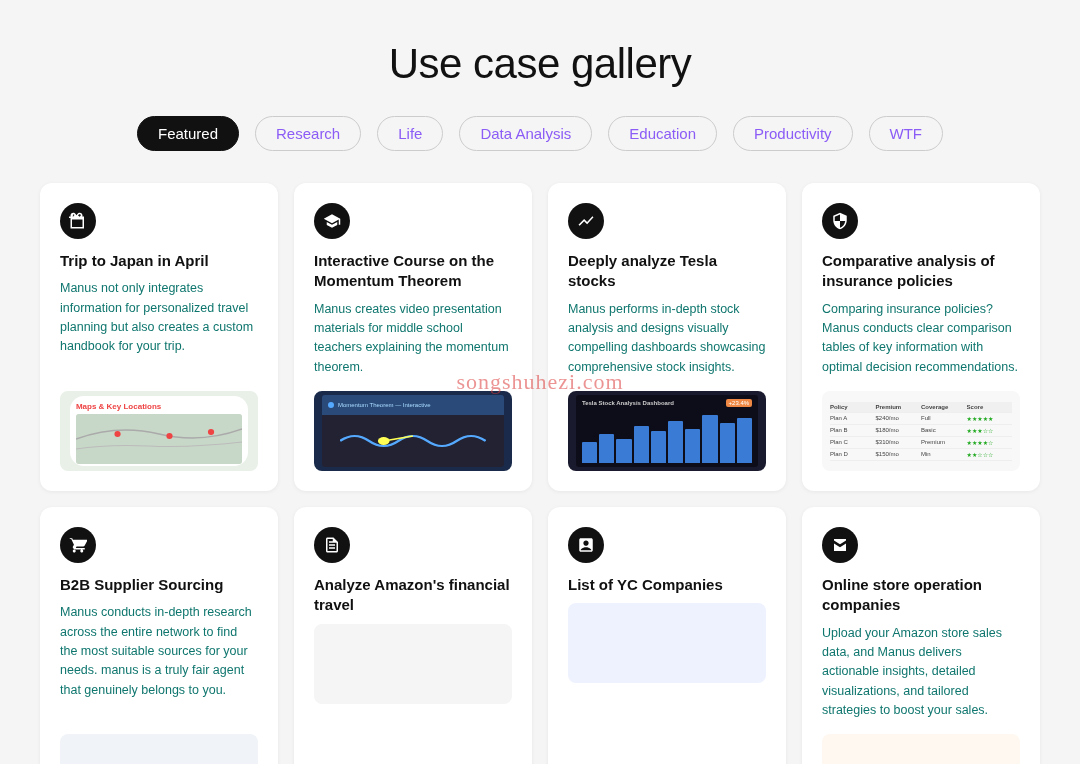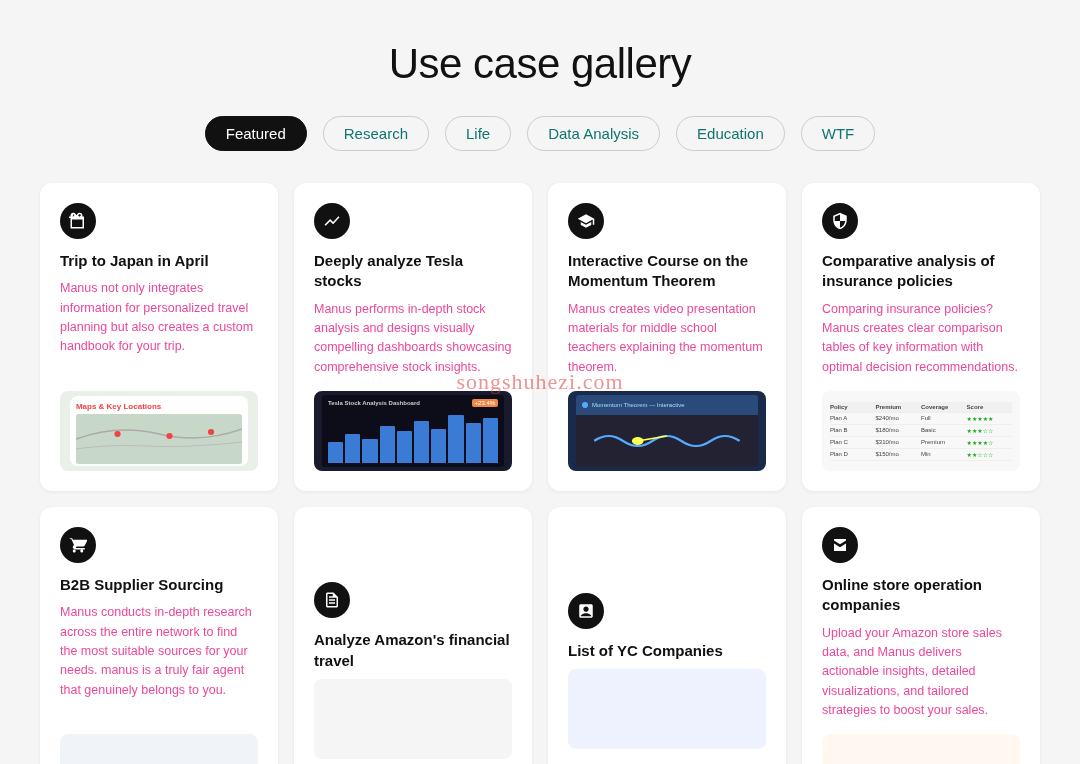--- a/index.html
+++ b/index.html
@@ -35,21 +35,21 @@
       gap: 16px;
       margin-bottom: 32px;
       flex-wrap: wrap;
     }
     .tab-btn {
       padding: 8px 20px;
       border-radius: 999px;
       border: 1.5px solid #ccc;
       background: transparent;
       font-size: 15px;
-      color: #0f766e;
+      color: #8b5cf6;
       cursor: pointer;
       font-family: inherit;
       transition: background 0.15s;
     }
     .tab-btn.active {
       background: #111;
       color: #fff;
       border-color: #111;
     }
     .cards-grid {
@@ -58,21 +58,20 @@
       gap: 16px;
     }
     .card {
       background: #fff;
       border-radius: 12px;
       padding: 20px;
       display: flex;
       flex-direction: column;
       box-shadow: 0 1px 4px rgba(0,0,0,0.06);
       overflow: hidden;
-      justify-content: center;
     }
     .card-icon {
       width: 36px;
       height: 36px;
       background: #111;
       border-radius: 50%;
       display: flex;
       align-items: center;
       justify-content: center;
       margin-bottom: 12px;
@@ -85,21 +84,21 @@
     }
     .card-title {
       font-size: 15px;
       font-weight: 600;
       color: #111;
       margin-bottom: 8px;
       line-height: 1.35;
     }
     .card-desc {
       font-size: 12.5px;
-      color: #ec4899;
+      color: #0f766e;
       line-height: 1.55;
       margin-bottom: 14px;
       flex: 1;
     }
     .card-preview {
       border-radius: 8px;
       overflow: hidden;
       height: 80px;
       background: #f0f0f0;
       position: relative;
@@ -108,21 +107,21 @@
     .preview-japan {
       background: #e8f0e8;
       display: flex;
       align-items: center;
       justify-content: center;
     }
     .preview-japan-inner {
       width: 90%;
       height: 70px;
       background: #fff;
-      border-radius: 8px;
+      border-radius: 14px;
       padding: 6px;
       position: relative;
     }
     .preview-japan-title {
       font-size: 8px;
       color: #e44;
       font-weight: bold;
       margin-bottom: 3px;
     }
     .preview-japan-map {
@@ -307,20 +306,21 @@
   <div class="header">
     <h1>Use case gallery</h1>
   </div>
 
   <div class="tabs">
     <button class="tab-btn active">Featured</button>
     <button class="tab-btn">Research</button>
     <button class="tab-btn">Life</button>
     <button class="tab-btn">Data Analysis</button>
     <button class="tab-btn">Education</button>
+    <button class="tab-btn">Productivity</button>
     <button class="tab-btn">WTF</button>
   </div>
 
   <div class="cards-grid">
 
     <div class="card">
       <div class="card-icon">
         <svg viewBox="0 0 24 24">
             <path d="M20 6h-2.18c.07-.44.18-.88.18-1.34C18 2.54 16.46 1 14.34 1c-1.3 0-2.42.65-3.14 1.63L10 4.27l-1.2-1.64C8.08 1.65 6.96 1 5.66 1 3.54 1 2 2.54 2 4.66c0 .46.11.9.18 1.34H0v2h20V6zm-5.66-3c.74 0 1.34.6 1.34 1.34 0 .38-.16.72-.4.97L14 6.46c-.17-.26-.4-.47-.66-.63L12 4.73l1.08-1.48c.24-.33.6-.25.92-.25H14.34zM5.66 3h.58L7.32 4.1c-.26.16-.49.37-.66.63L5.38 6.43c-.24-.25-.38-.59-.38-.97C5 4.6 5.6 4 6.34 4H5.66zm-3.66 5h18v14H2V8zm2 2v10h14V10H4z"></path>
           </svg>
@@ -340,20 +340,45 @@
               <circle cx="130" cy="18" r="3" fill="#e44"></circle>
             </svg>
           </div>
         </div>
       </div>
     </div>
 
     <div class="card">
       <div class="card-icon">
         <svg viewBox="0 0 24 24">
+            <path d="M12 3L1 9l11 6 9-4.91V17h2V9L12 3zM5 13.18v4L12 21l7-3.82v-4L12 17l-7-3.82z"></path>
+          </svg>
+      </div>
+      <div class="card-title">Interactive Course on the Momentum Theorem</div>
+      <div class="card-desc">Manus creates video presentation materials for middle school teachers explaining the momentum theorem.</div>
+      <div class="card-preview preview-momentum">
+        <div class="momentum-inner">
+          <div class="momentum-bar-top">
+            <div class="momentum-dot"></div>
+            <span class="momentum-title-s">Momentum Theorem — Interactive</span>
+          </div>
+          <div class="momentum-content">
+            <svg class="momentum-wave" viewBox="0 0 100 30" preserveAspectRatio="none">
+              <path d="M0,15 Q10,5 20,15 Q30,25 40,15 Q50,5 60,15 Q70,25 80,15 Q90,5 100,15" stroke="#5af" stroke-width="2" fill="none"></path>
+              <circle cx="30" cy="15" r="4" fill="#ff5"></circle>
+              <line x1="30" y1="15" x2="50" y2="10" stroke="#ff5" stroke-width="1.5" marker-end="url(#arr)"></line>
+            </svg>
+          </div>
+        </div>
+      </div>
+    </div>
+
+    <div class="card">
+      <div class="card-icon">
+        <svg viewBox="0 0 24 24">
             <path d="M3.5 18.49l6-6.01 4 4L22 6.92l-1.41-1.41-7.09 7.97-4-4L2 16.99z"></path>
           </svg>
       </div>
       <div class="card-title">Deeply analyze Tesla stocks</div>
       <div class="card-desc">Manus performs in-depth stock analysis and designs visually compelling dashboards showcasing comprehensive stock insights.</div>
       <div class="card-preview preview-tesla">
         <div class="tesla-inner">
           <div class="tesla-header-row">
             <span class="tesla-title-small">Tesla Stock Analysis Dashboard</span>
             <span class="tesla-badge">+23.4%</span>
@@ -370,50 +395,25 @@
             <div class="tesla-bar" style="height:75%"></div>
             <div class="tesla-bar" style="height:85%"></div>
           </div>
         </div>
       </div>
     </div>
 
     <div class="card">
       <div class="card-icon">
         <svg viewBox="0 0 24 24">
-            <path d="M12 3L1 9l11 6 9-4.91V17h2V9L12 3zM5 13.18v4L12 21l7-3.82v-4L12 17l-7-3.82z"></path>
-          </svg>
-      </div>
-      <div class="card-title">Interactive Course on the Momentum Theorem</div>
-      <div class="card-desc">Manus creates video presentation materials for middle school teachers explaining the momentum theorem.</div>
-      <div class="card-preview preview-momentum">
-        <div class="momentum-inner">
-          <div class="momentum-bar-top">
-            <div class="momentum-dot"></div>
-            <span class="momentum-title-s">Momentum Theorem — Interactive</span>
-          </div>
-          <div class="momentum-content">
-            <svg class="momentum-wave" viewBox="0 0 100 30" preserveAspectRatio="none">
-              <path d="M0,15 Q10,5 20,15 Q30,25 40,15 Q50,5 60,15 Q70,25 80,15 Q90,5 100,15" stroke="#5af" stroke-width="2" fill="none"></path>
-              <circle cx="30" cy="15" r="4" fill="#ff5"></circle>
-              <line x1="30" y1="15" x2="50" y2="10" stroke="#ff5" stroke-width="1.5" marker-end="url(#arr)"></line>
-            </svg>
-          </div>
-        </div>
-      </div>
-    </div>
-
-    <div class="card">
-      <div class="card-icon">
-        <svg viewBox="0 0 24 24">
             <path d="M12 1L3 5v6c0 5.55 3.84 10.74 9 12 5.16-1.26 9-6.45 9-12V5l-9-4zm0 10.99h7c-.53 4.12-3.28 7.79-7 8.94V12H5V6.3l7-3.11v8.8z"></path>
           </svg>
       </div>
       <div class="card-title">Comparative analysis of insurance policies</div>
-      <div class="card-desc">Comparing insurance policies? Manus creates clear comparison tables of key information with optimal decision recommendations.</div>
+      <div class="card-desc">Comparing insurance policies? Manus conducts clear comparison tables of key information with optimal decision recommendations.</div>
       <div class="card-preview preview-insurance">
         <div class="insurance-table">
           <div class="insurance-table-row insurance-header-row">
             <div class="insurance-col">Policy</div>
             <div class="insurance-col">Premium</div>
             <div class="insurance-col">Coverage</div>
             <div class="insurance-col">Score</div>
           </div>
           <div class="insurance-table-row">
               <div class="insurance-col">Plan A</div>

